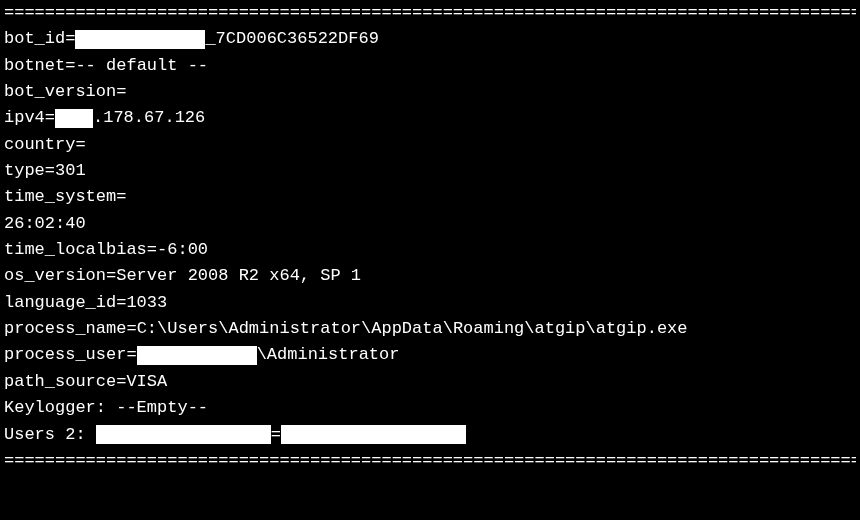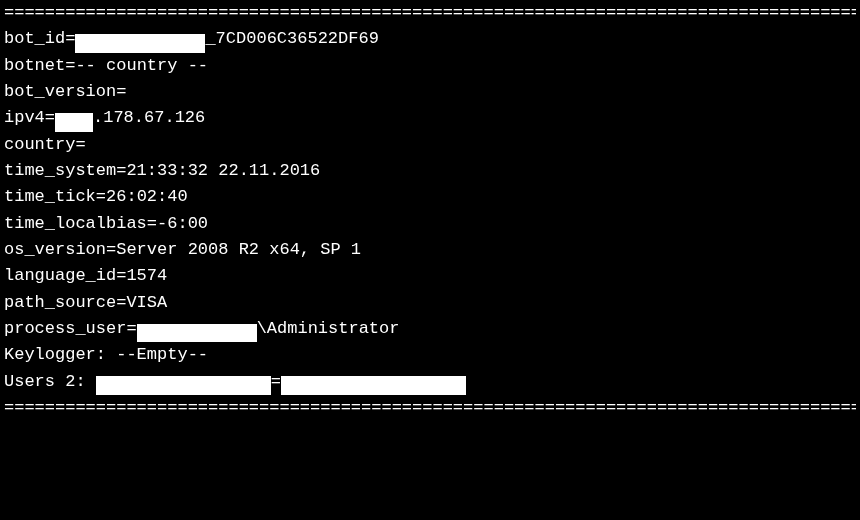--- a/index.html
+++ b/index.html
@@ -22,21 +22,21 @@
       padding: 0 4px;
     }
     .divider {
       white-space: nowrap;
       overflow: hidden;
       letter-spacing: 0;
     }
     .line {
       white-space: pre;
       display: flex;
-      align-items: flex-end;
+      align-items: center;
     }
     .redact {
       display: inline-block;
       background: #ffffff;
       height: 1.1em;
       vertical-align: middle;
     }
     .redact-1 { width: 130px; }
     .redact-2 { width: 38px; }
     .redact-3 { width: 120px; }
@@ -47,64 +47,70 @@
 <body>
 
 <div class="terminal">
   <div class="divider">================================================================================================</div>
 
   <div class="line">
     <span>bot_id=</span><span class="redact redact-1"></span><span>_7CD006C36522DF69</span>
   </div>
 
   <div class="line">
-    <span>botnet=</span><span>-- country --</span>
+    <span>botnet=</span><span>-- default --</span>
   </div>
 
   <div class="line">
     <span>bot_version=</span>
   </div>
 
   <div class="line">
     <span>ipv4=</span><span class="redact redact-2"></span><span>.178.67.126</span>
   </div>
 
   <div class="line">
     <span>country=</span><span></span>
   </div>
 
+  <div class="line">
+    <span>type=</span><span>301</span>
+  </div>
 
 
   <div class="line">
-    <span>time_system=</span><span>21:33:32 22.11.2016</span>
+    <span>time_system=</span>
   </div>
 
   <div class="line">
-    <span>time_tick=</span><span>26:02:40</span>
+    <span>26:02:40</span>
   </div>
 
   <div class="line">
     <span>time_localbias=</span><span>-6:00</span>
   </div>
 
   <div class="line">
     <span>os_version=</span><span>Server 2008 R2 x64, SP 1</span>
   </div>
 
   <div class="line">
-    <span>language_id=</span><span>1574</span>
+    <span>language_id=</span><span>1033</span>
   </div>
 
-
   <div class="line">
-    <span>path_source=</span><span>VISA</span>
+    <span>process_name=</span><span>C:\Users\Administrator\AppData\Roaming\atgip\atgip.exe</span>
   </div>
 
   <div class="line">
     <span>process_user=</span><span class="redact redact-3"></span><span>\Administrator</span>
+  </div>
+
+  <div class="line">
+    <span>path_source=</span><span>VISA</span>
   </div>
 
 
   <div class="line">
     <span>Keylogger: </span><span>--Empty--</span>
   </div>
 
   <div class="line">
     <span>Users 2: </span><span class="redact redact-4"></span><span>=</span><span class="redact redact-5"></span>
   </div>

